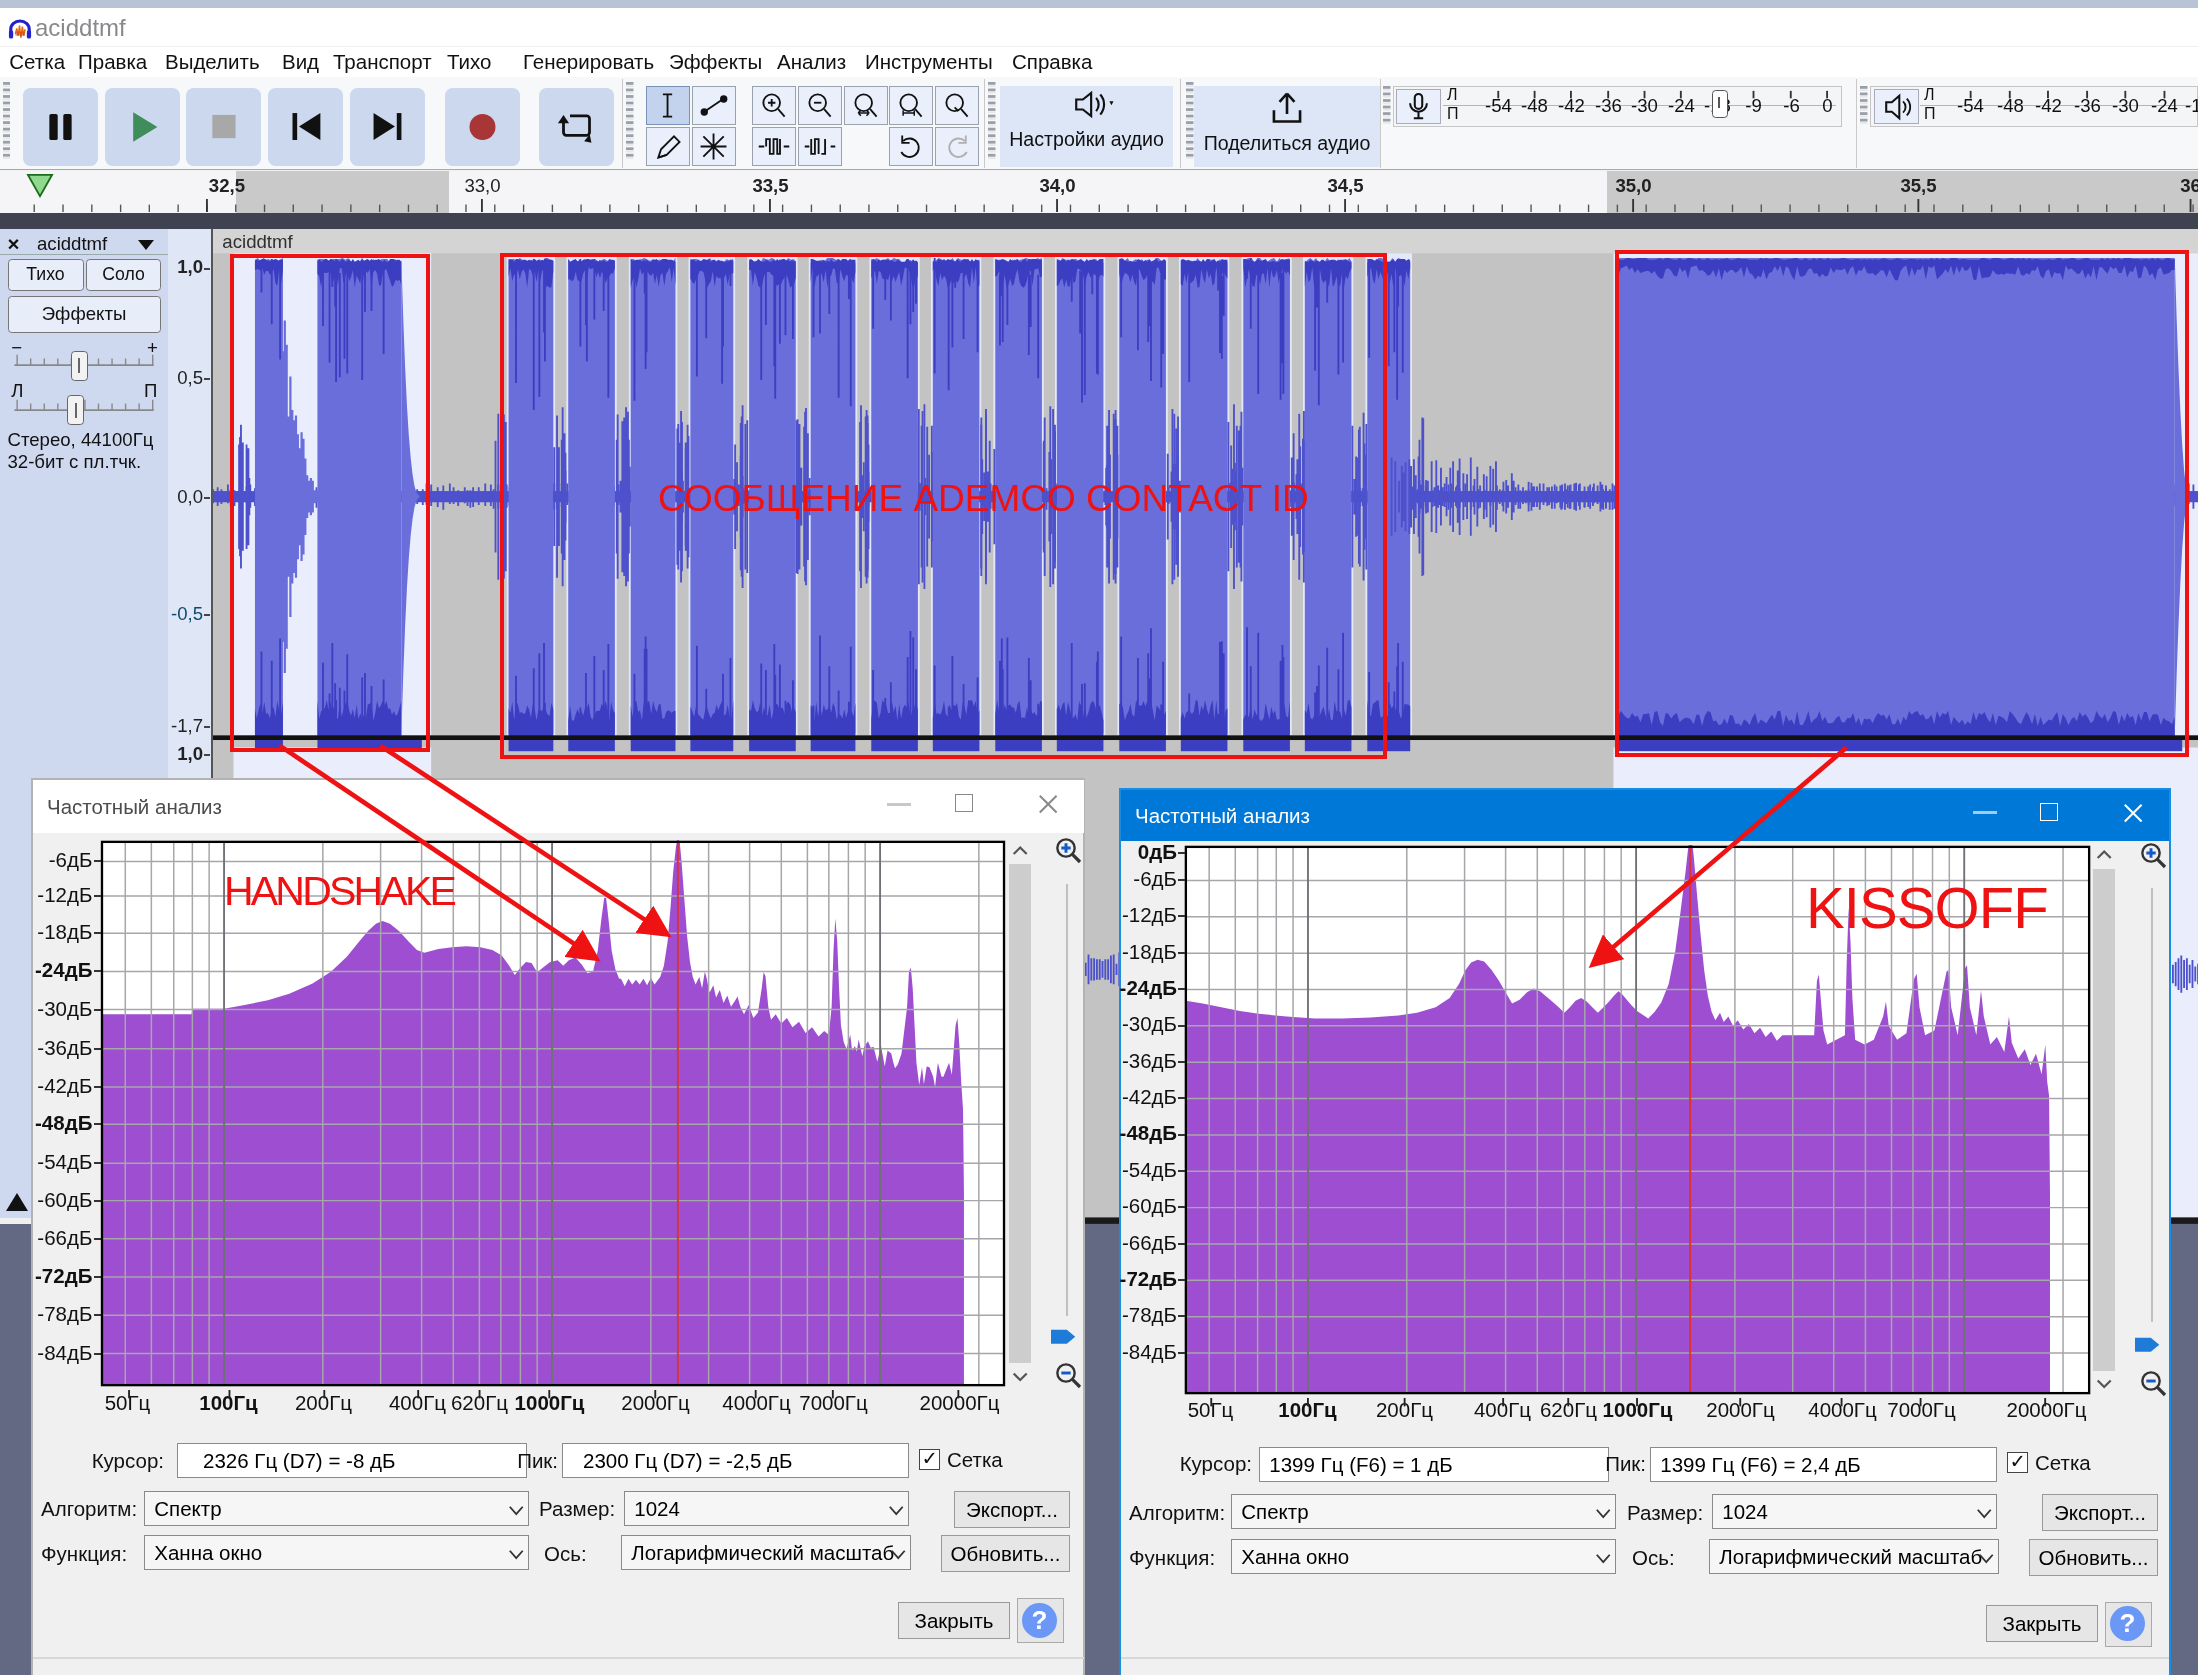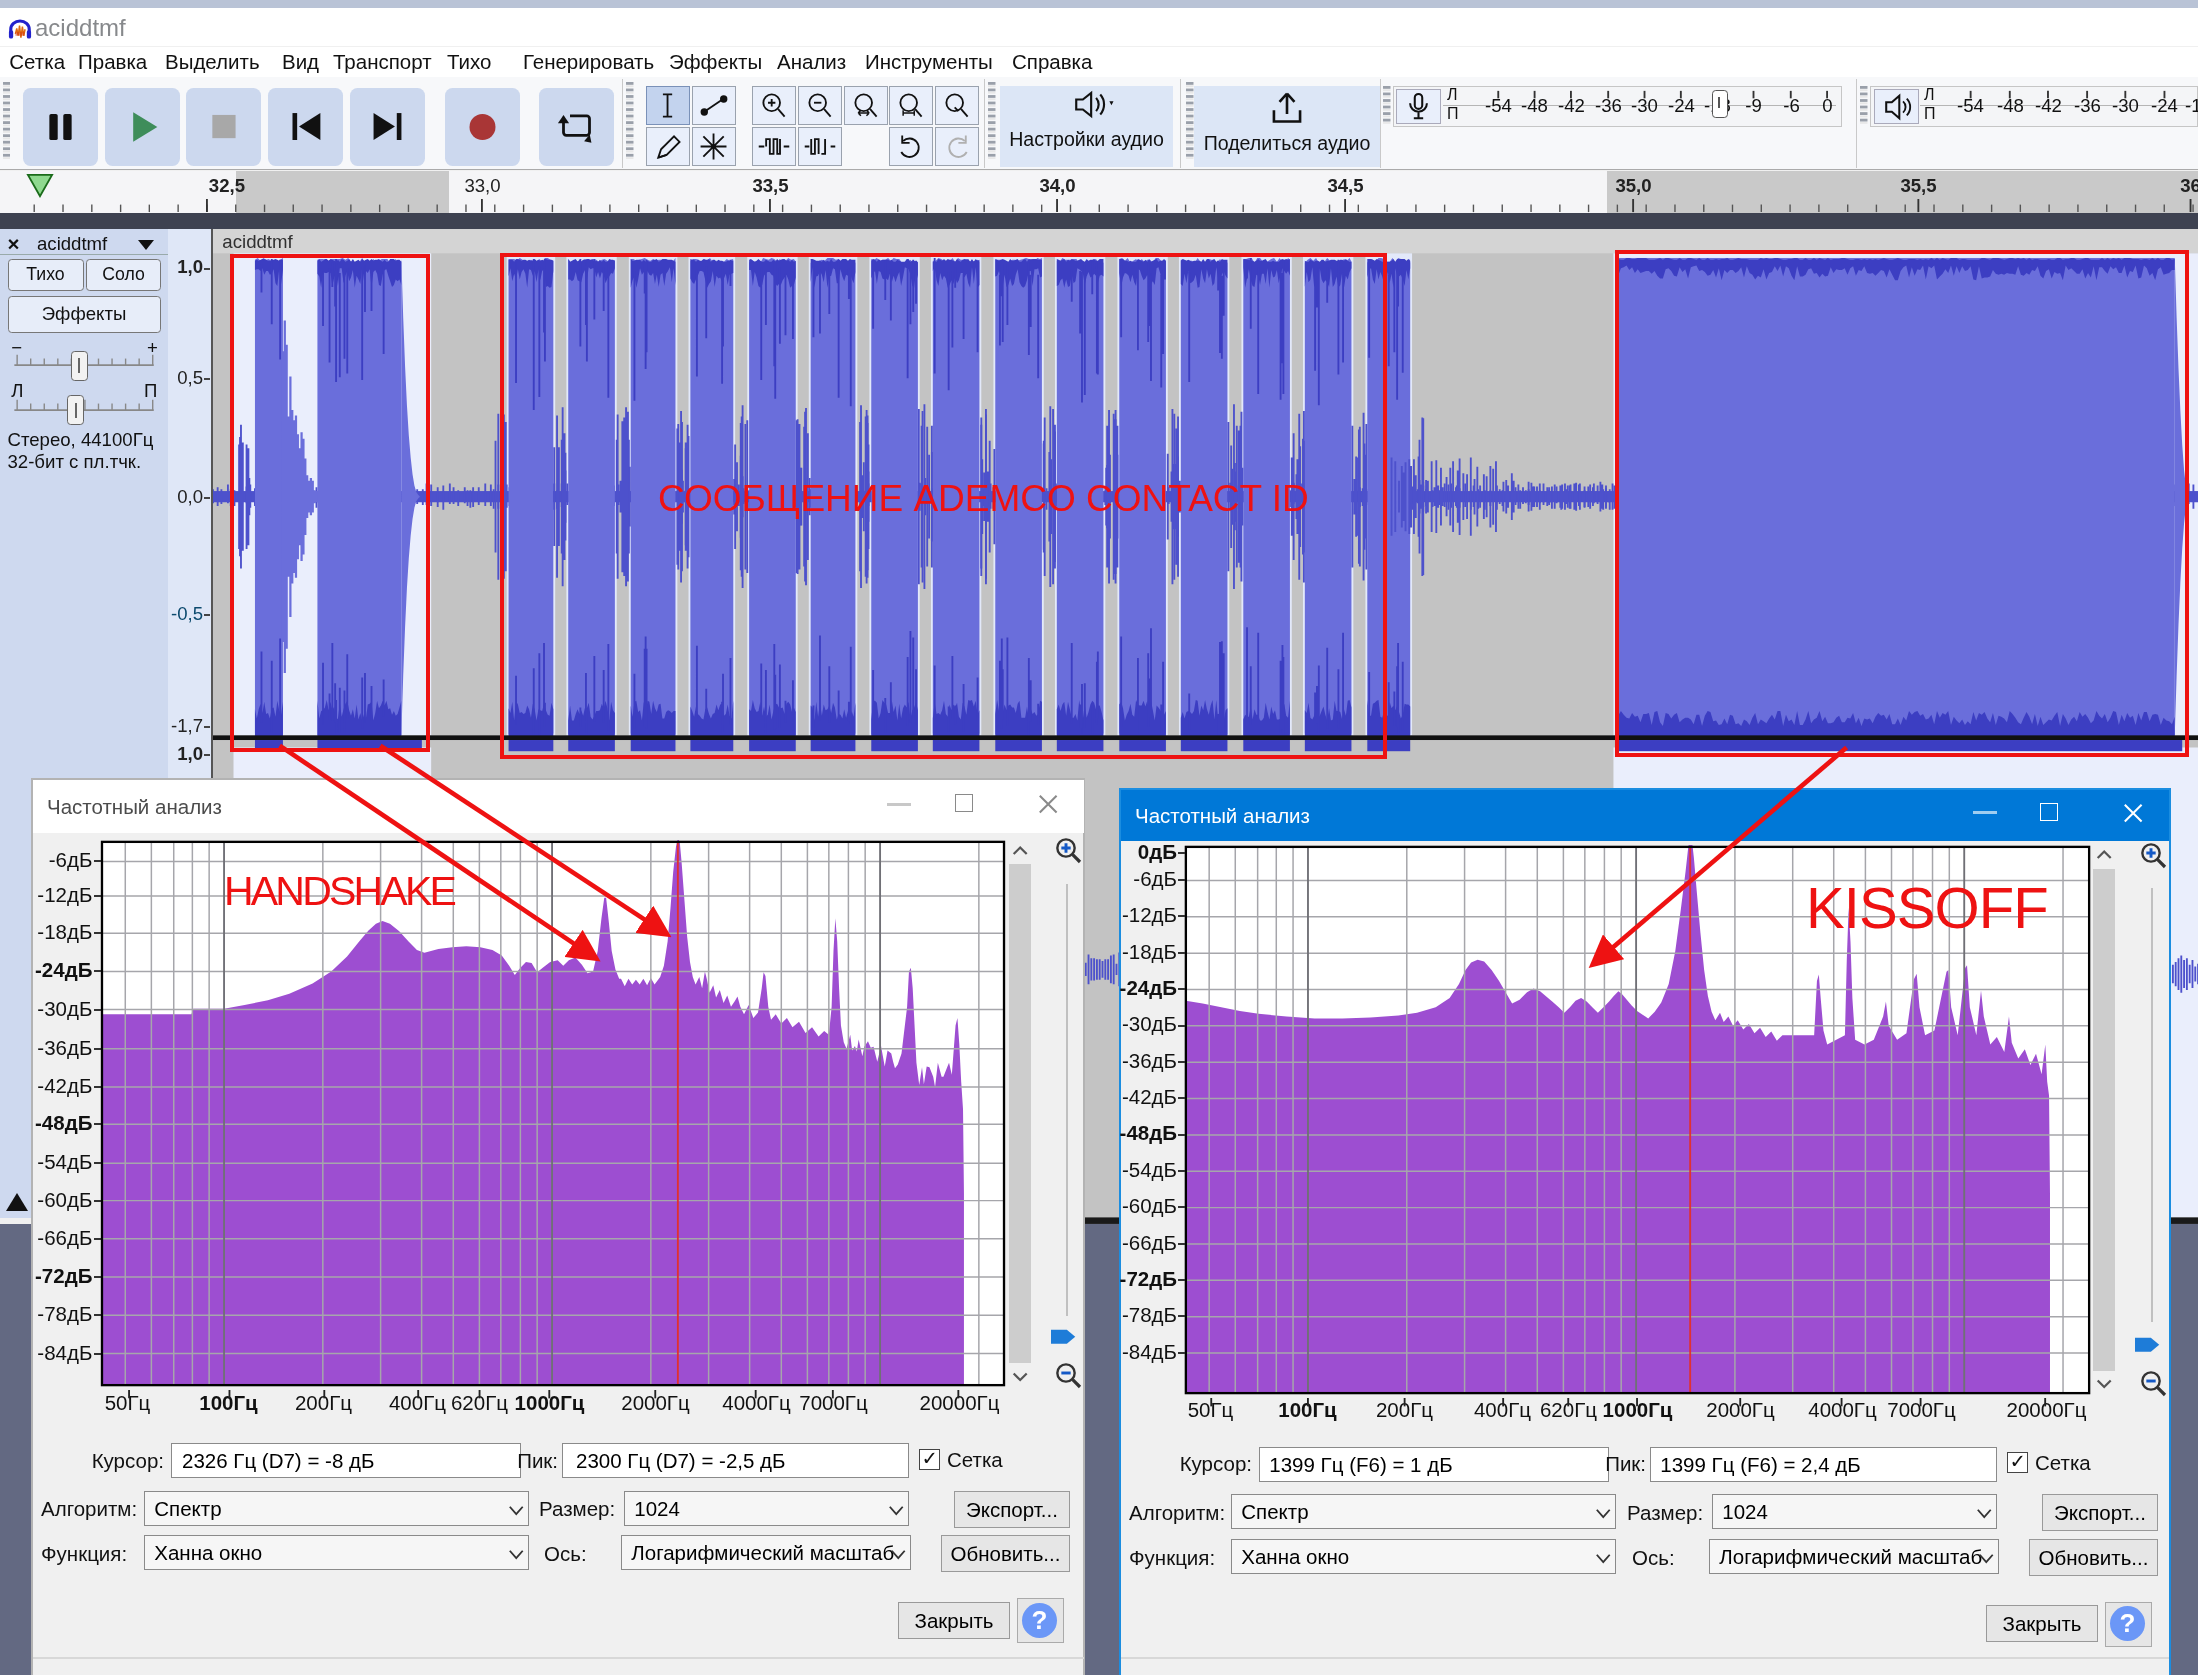--- a/index.html
+++ b/index.html
@@ -715,23 +715,23 @@
         <path d="M339 0v9"></path>
         <path d="M405 0v9"></path>
         <path d="M480 0v9"></path>
         <path d="M594 0v9"></path>
         <path d="M702 0v9"></path>
         <path d="M785 0v9"></path>
         <path d="M920 0v9"></path>
       </g>
     </svg></div>
 <div style="left:63px;top:1449px;width:101px;font-size:20.5px;color:#111;text-align:right;white-space:nowrap">Курсор:</div>
-<div style="left:171px;top:1443px;width:350px;height:35px;background:#fff;border:0.9px solid #8a8a8a;font-size:20.5px;line-height:34px;padding-left:10px;box-sizing:border-box;white-space:nowrap">2326 Гц (D7) = -8 дБ</div>
+<div style="left:177px;top:1443px;width:350px;height:35px;background:#fff;border:0.9px solid #8a8a8a;font-size:20.5px;line-height:34px;padding-left:25px;box-sizing:border-box;white-space:nowrap">2326 Гц (D7) = -8 дБ</div>
 <div style="left:455px;top:1449px;width:103px;font-size:20.5px;color:#111;text-align:right;white-space:nowrap">Пик:</div>
-<div style="left:562px;top:1443px;width:347px;height:35px;background:#fff;border:0.9px solid #8a8a8a;font-size:20.5px;line-height:34px;padding-left:13px;box-sizing:border-box;white-space:nowrap">2300 Гц (D7) = -2,5 дБ</div>
+<div style="left:562px;top:1443px;width:347px;height:35px;background:#fff;border:0.9px solid #8a8a8a;font-size:20.5px;line-height:34px;padding-left:20px;box-sizing:border-box;white-space:nowrap">2300 Гц (D7) = -2,5 дБ</div>
 <div style="left:919px;top:1449px;width:21.4px;height:21.4px;background:#fff;border:1.9px solid #444;box-sizing:border-box;font-size:19.6px;line-height:17.7px;text-align:center;color:#111">✓</div>
 <div style="left:947px;top:1448px;width:84px;font-size:20.5px;color:#111;text-align:left;white-space:nowrap">Сетка</div>
 <div style="left:41px;top:1497px;width:135px;font-size:20.5px;color:#111;text-align:left;white-space:nowrap">Алгоритм:</div>
 <div style="left:144px;top:1491px;width:385px;height:35px;background:#f6f6f6;border:0.9px solid #8a8a8a;font-size:20.5px;line-height:34px;padding-left:9.3px;box-sizing:border-box;white-space:nowrap">Спектр<span style="position:absolute;right:1.9px;top:0"><svg width="20.5" height="35" viewBox="0 0 22 38">
         <path d="M4 16l7 8 7-8" fill="none" stroke="#333" stroke-width="2"></path>
       </svg></span></div>
 <div style="left:539px;top:1497px;width:103px;font-size:20.5px;color:#111;text-align:left;white-space:nowrap">Размер:</div>
 <div style="left:624px;top:1491px;width:285px;height:35px;background:#f6f6f6;border:0.9px solid #8a8a8a;font-size:20.5px;line-height:34px;padding-left:9.3px;box-sizing:border-box;white-space:nowrap">1024<span style="position:absolute;right:1.9px;top:0"><svg width="20.5" height="35" viewBox="0 0 22 38">
         <path d="M4 16l7 8 7-8" fill="none" stroke="#333" stroke-width="2"></path>
       </svg></span></div>

